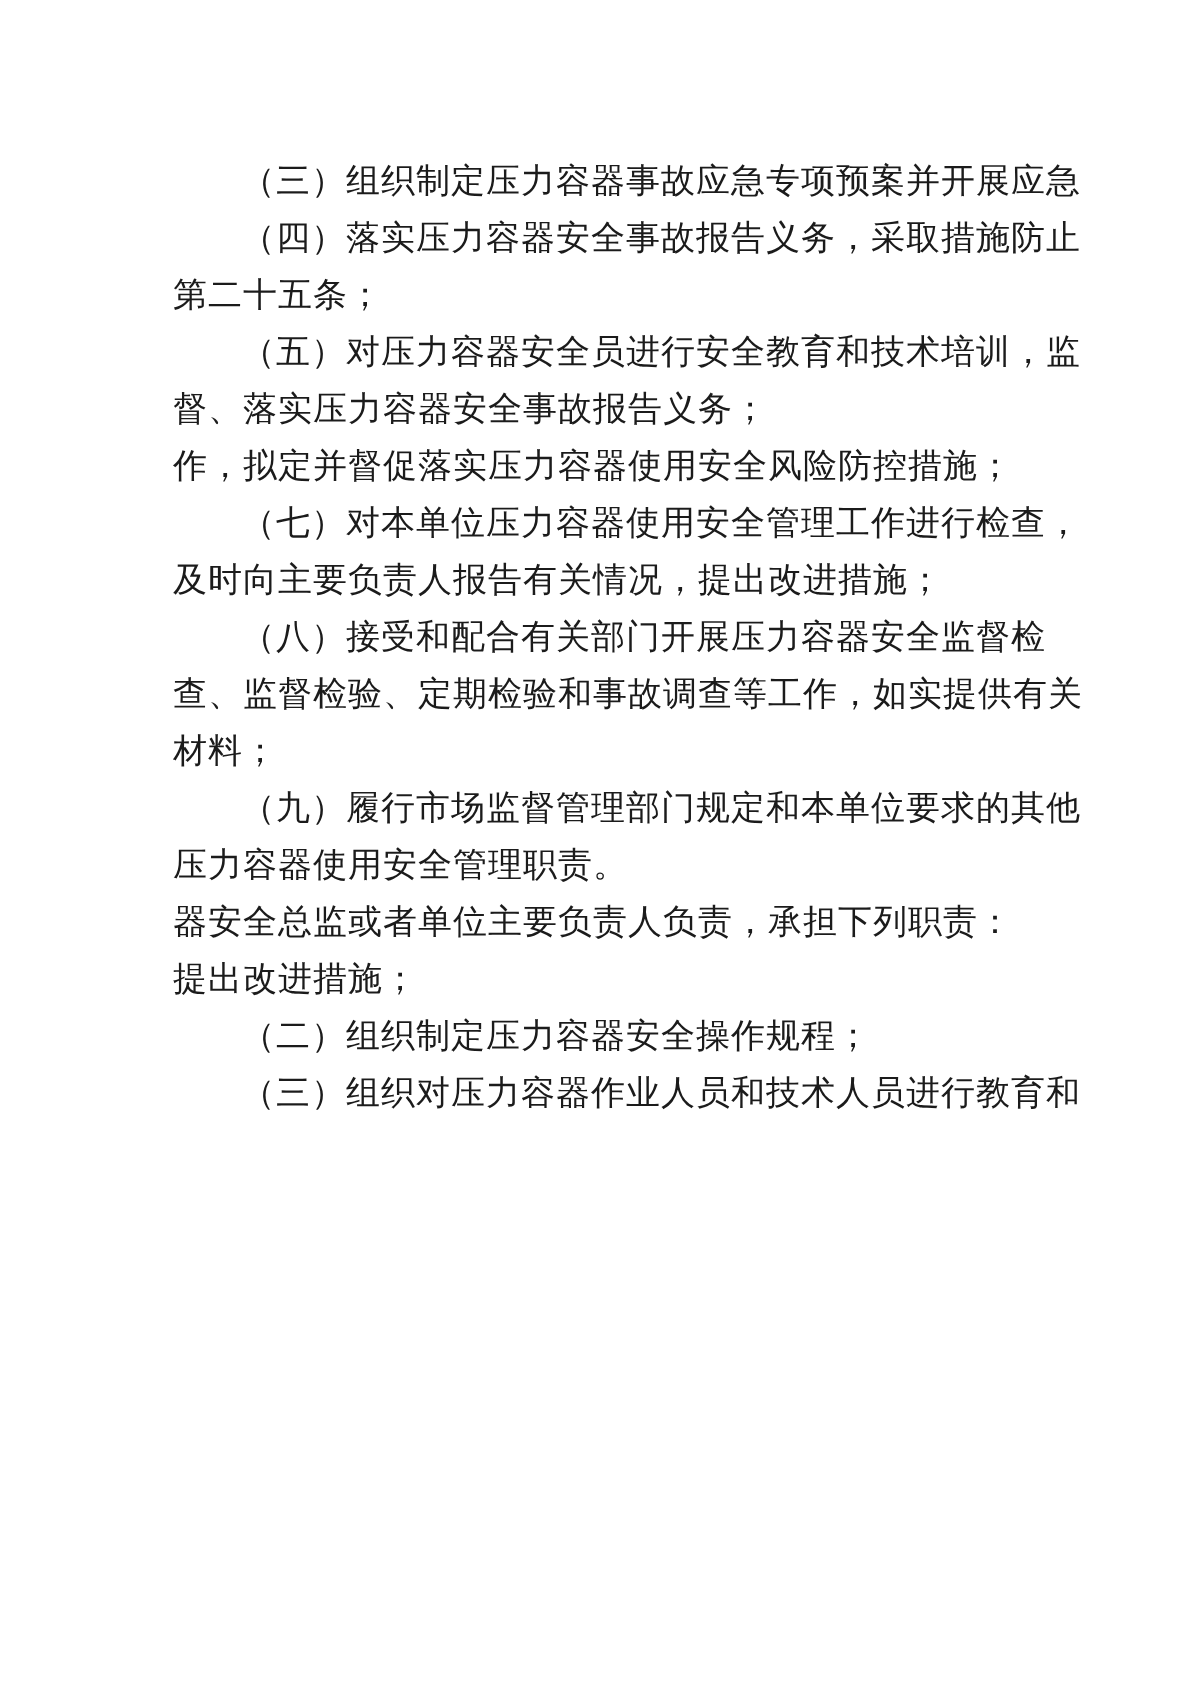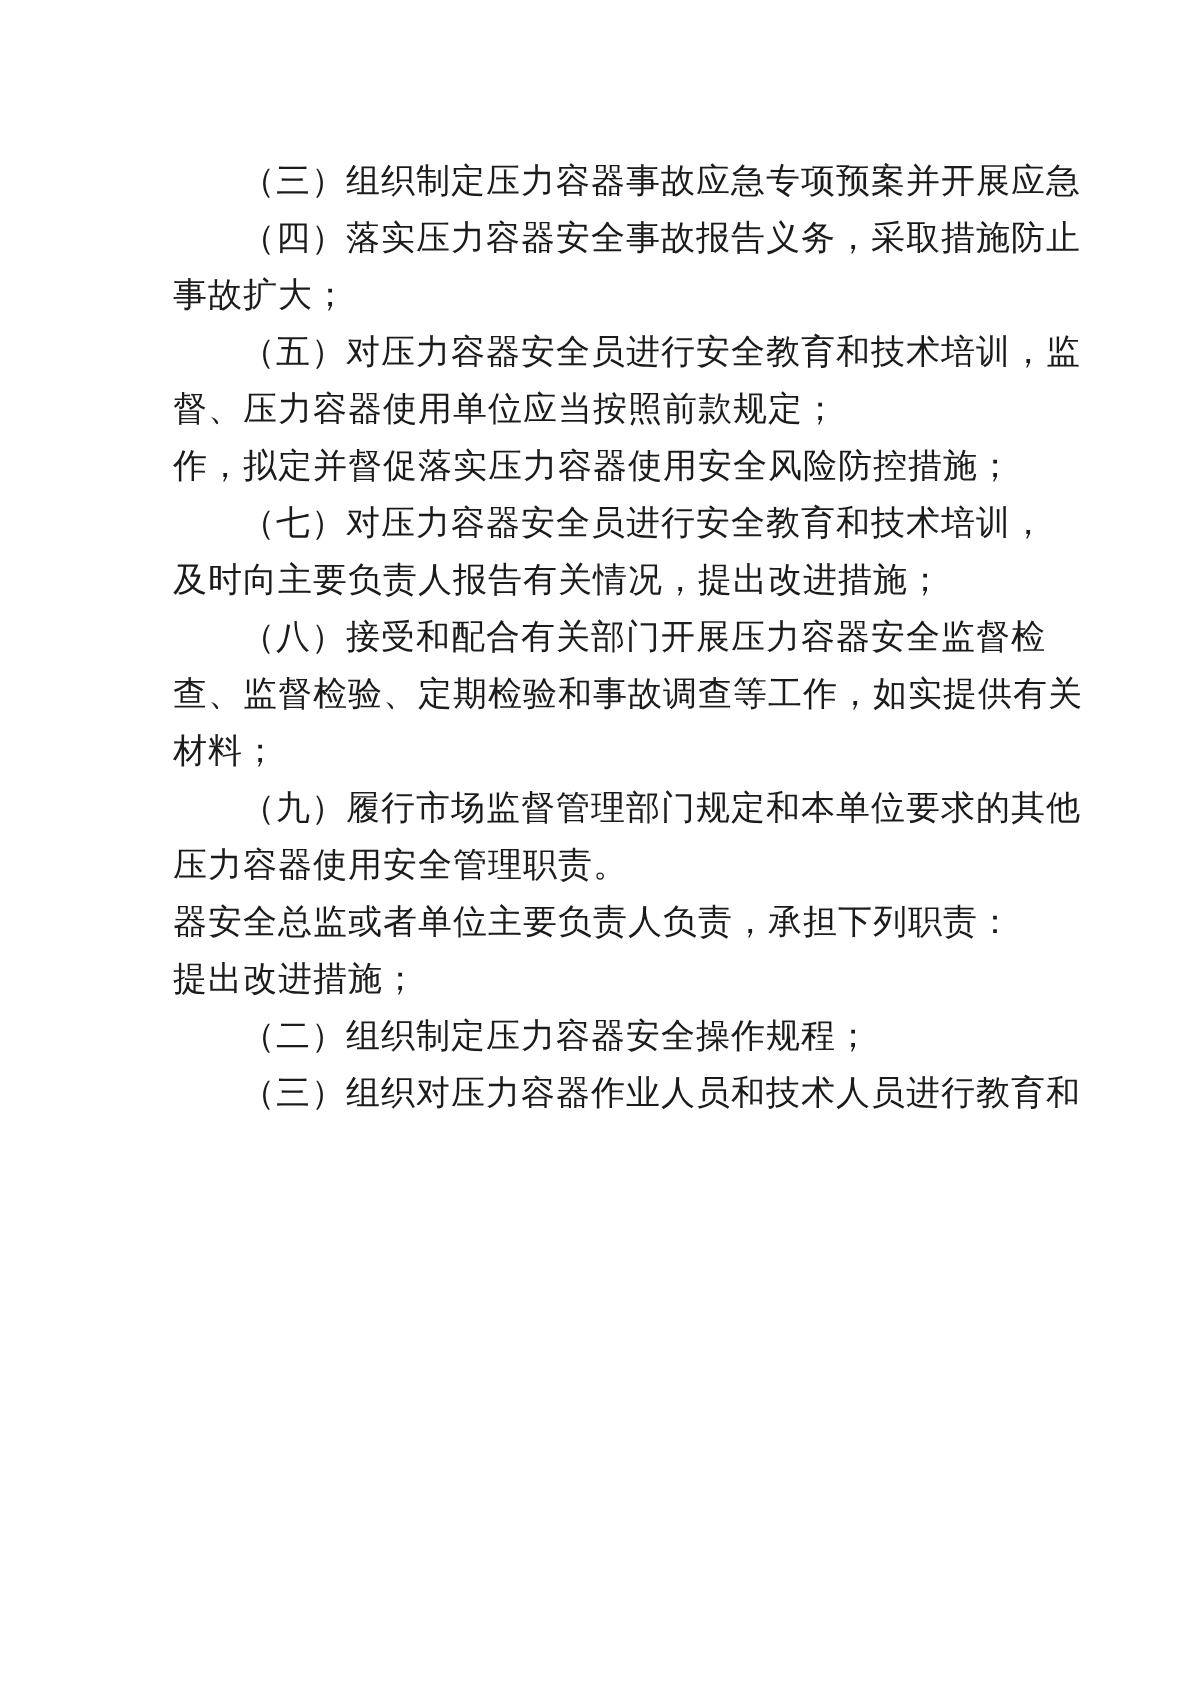--- a/index.html
+++ b/index.html
@@ -52,31 +52,31 @@
 </head>
 <body>
 
 <div class="page">
   <main class="text-block" id="doc-body">
       <div class="para">
         <div class="line indent">（三）组织制定压力容器事故应急专项预案并开展应急</div>
       </div>
       <div class="para">
         <div class="line indent">（四）落实压力容器安全事故报告义务，采取措施防止</div>
-        <div class="line">事故扩大；</div>
+        <div class="line">第二十五条；</div>
       </div>
       <div class="para">
         <div class="line indent">（五）对压力容器安全员进行安全教育和技术培训，监</div>
-        <div class="line">督、压力容器使用单位应当按照前款规定；</div>
+        <div class="line">督、落实压力容器安全事故报告义务；</div>
       </div>
       <div class="para">
         <div class="line">作，拟定并督促落实压力容器使用安全风险防控措施；</div>
       </div>
       <div class="para">
-        <div class="line indent">（七）对压力容器安全员进行安全教育和技术培训，</div>
+        <div class="line indent">（七）对本单位压力容器使用安全管理工作进行检查，</div>
         <div class="line">及时向主要负责人报告有关情况，提出改进措施；</div>
       </div>
       <div class="para">
         <div class="line indent">（八）接受和配合有关部门开展压力容器安全监督检</div>
         <div class="line">查、监督检验、定期检验和事故调查等工作，如实提供有关</div>
         <div class="line">材料；</div>
       </div>
       <div class="para">
         <div class="line indent">（九）履行市场监督管理部门规定和本单位要求的其他</div>
         <div class="line">压力容器使用安全管理职责。</div>

